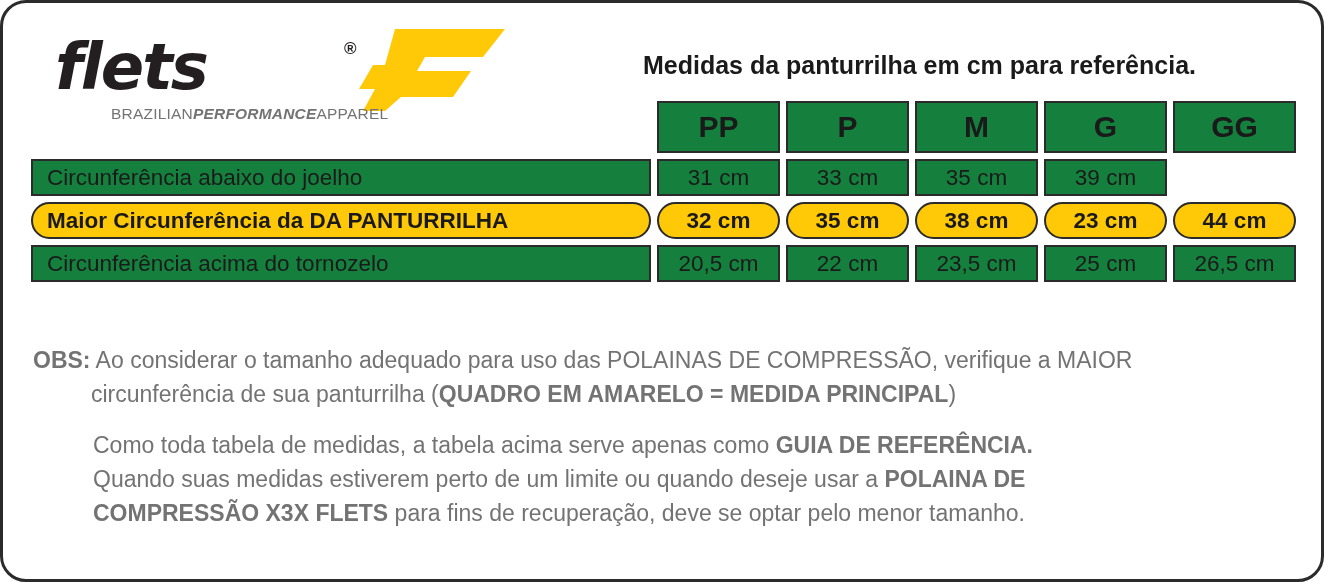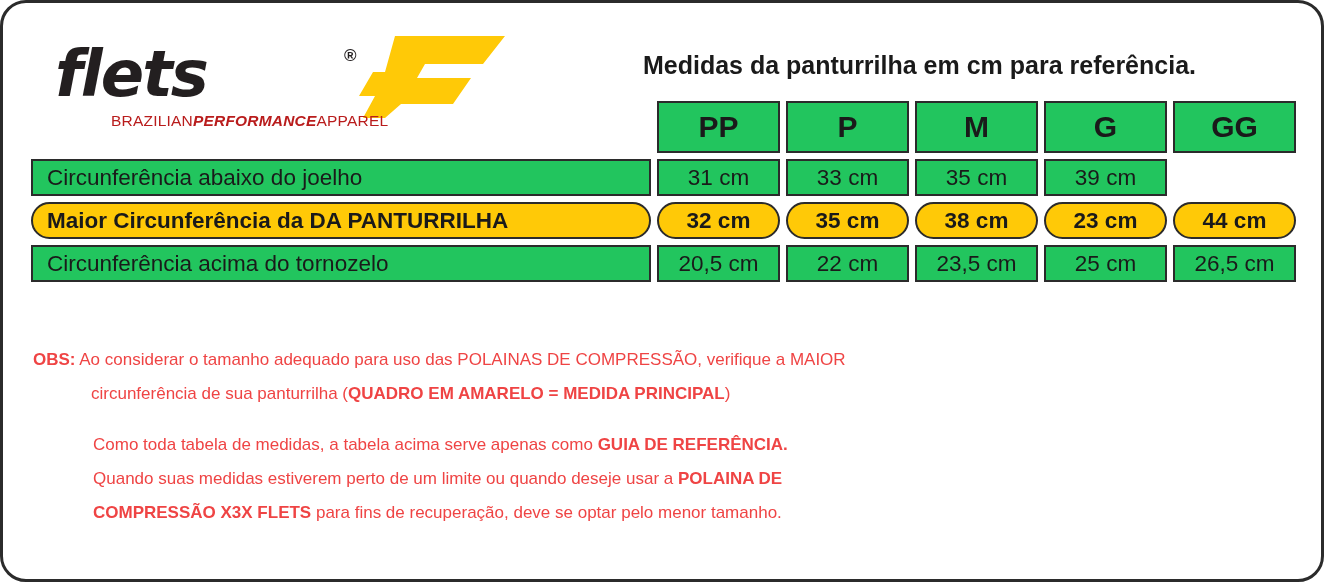--- a/index.html
+++ b/index.html
@@ -28,21 +28,21 @@
   
   .header {
     position: absolute;
     left: 0; top: 0;
     width: 1324px;
     height: 150px;
   }
   .logo-block {
     position: absolute;
     left: 52px;
-    top: 23px;
+    top: 16px;
     width: 420px;
     height: 110px;
   }
   .logo-word {
     position: absolute;
     left: 0;
     top: 16px;
     font-family: "DejaVu Sans", sans-serif;
     font-size: 64px;
     font-weight: 700;
@@ -66,21 +66,21 @@
     width: 160px;
     height: 86px;
   }
   .logo-mark svg { display:block; }
   .logo-sub {
     position: absolute;
     left: 56px;
     top: 86px;
     font-size: 15.5px;
     letter-spacing: 0.2px;
-    color: #b91c1c;
+    color: #737373;
     white-space: nowrap;
   }
   .logo-sub b { font-weight: 800; font-style: italic; }
   .logo-sub span.thin { font-weight: 400; }
 
   .head-title {
     position: absolute;
     left: 640px;
     top: 48px;
     font-size: 25px;
@@ -97,21 +97,21 @@
   }
   .row {
     display: flex;
     align-items: stretch;
   }
   .cell {
     border: 2.5px solid #2b2b2b;
     box-sizing: border-box;
     display: flex;
     align-items: center;
-    background: #22c55e;
+    background: #15803d;
     margin-right: 6px;
     margin-bottom: 6px;
   }
   .cell.label {
     width: 620px;
     padding-left: 14px;
     font-size: 22.5px;
   }
   .cell.value {
     width: 123px;
@@ -140,23 +140,23 @@
   }
 
   
   .notes {
     position: absolute;
     left: 30px;
     top: 340px;
     width: 1270px;
   }
   .note-line {
-    font-size: 17px;
+    font-size: 23px;
     line-height: 34px;
-    color: #ef4444;
+    color: #737373;
   }
   .note-obs {
     padding-left: 0;
     text-indent: 0;
   }
   .note-obs .obs-tag { font-weight: 700; }
   .note-indent { padding-left: 58px; }
   .note-block2 { margin-top: 17px; padding-left: 60px; }
   b { font-weight: 700; }
 </style>

